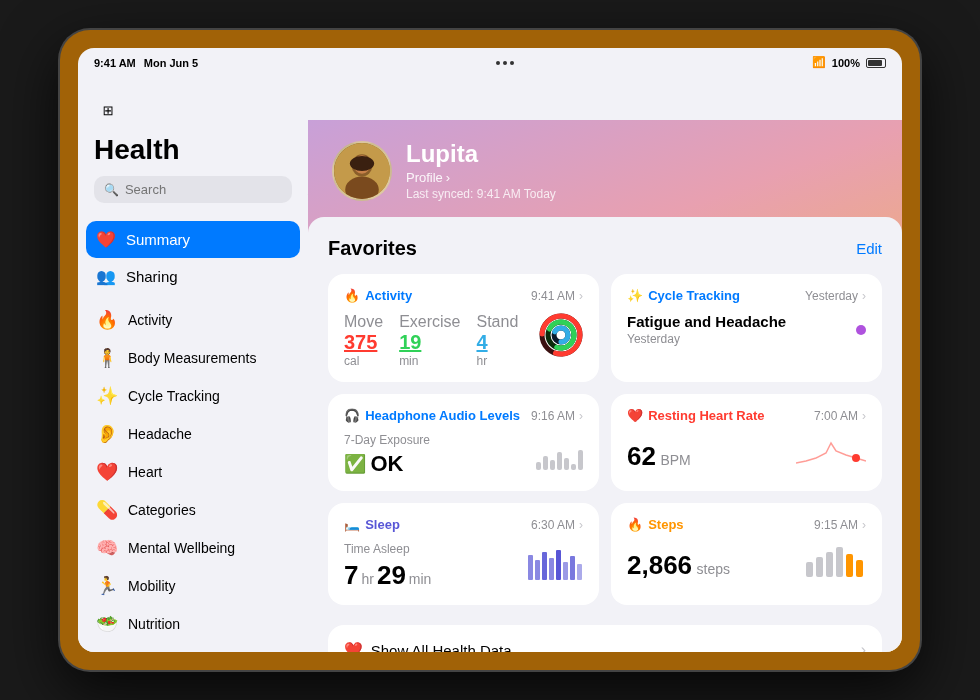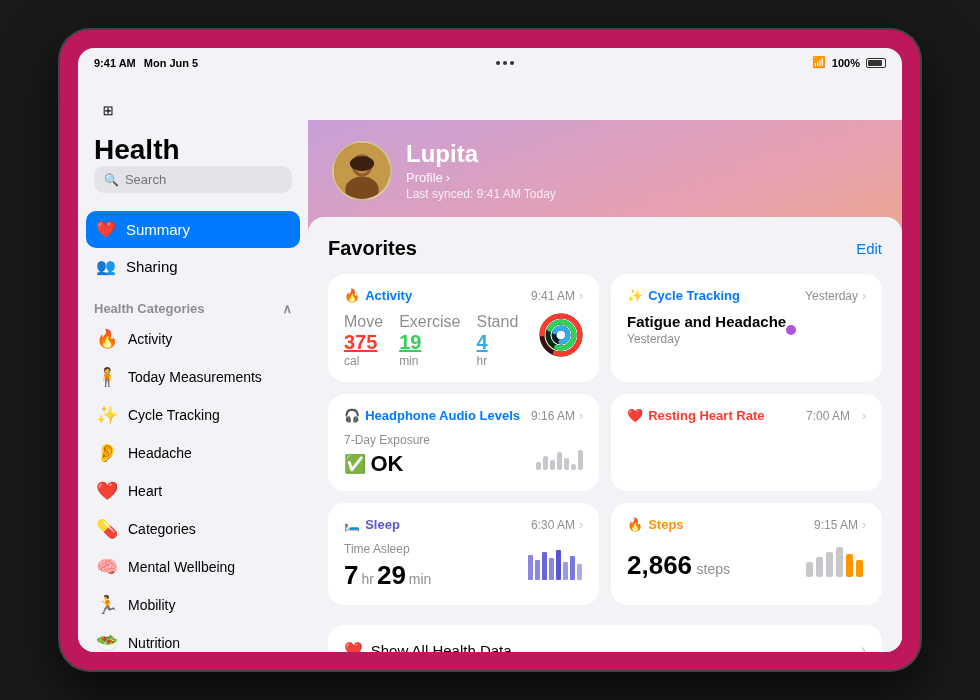--- a/index.html
+++ b/index.html
@@ -7,21 +7,21 @@
       background: #1a1a1a;
       display: flex;
       justify-content: center;
       align-items: center;
       height: 100vh;
       font-family: -apple-system, BlinkMacSystemFont, 'SF Pro Display', 'Helvetica Neue', sans-serif;
     }
     .ipad-frame {
       width: 860px;
       height: 640px;
-      background: #be185d;
+      background: #a16207;
       border-radius: 30px;
       padding: 18px;
       box-shadow: 0 0 0 2px #444, 0 20px 60px rgba(0,0,0,0.8);
       position: relative;
     }
     .ipad-screen {
       width: 100%;
       height: 100%;
       background: #f2f2f7;
       border-radius: 16px;
@@ -76,21 +76,21 @@
       width: 28px; height: 28px;
       border: none; background: transparent;
       cursor: pointer;
       display: flex; align-items: center; justify-content: center;
       border-radius: 6px;
     }
     .app-title {
       font-size: 28px;
       font-weight: 700;
       color: #000;
-      margin-bottom: 0;
+      margin-bottom: 10px;
     }
     .search-bar {
       display: flex;
       align-items: center;
       background: rgba(120,120,128,0.12);
       border-radius: 10px;
       padding: 6px 10px;
       gap: 6px;
     }
     .search-bar input {
@@ -308,33 +308,29 @@
           <div class="nav-item active">
             <span class="nav-icon">❤️</span>
             <span>Summary</span>
           </div>
           <div class="nav-item">
             <span class="nav-icon">👥</span>
             <span>Sharing</span>
           </div>
         </div>
 
-        <div class="section-header">
-          <span>Health Categories</span>
-          <span>∧</span>
-        </div>
 
         <div class="category-list">
           <div class="category-item">
             <span class="cat-icon">🔥</span>
             <span>Activity</span>
           </div>
           <div class="category-item">
             <span class="cat-icon">🧍</span>
-            <span>Today Measurements</span>
+            <span>Body Measurements</span>
           </div>
           <div class="category-item">
             <span class="cat-icon">✨</span>
             <span>Cycle Tracking</span>
           </div>
           <div class="category-item">
             <span class="cat-icon">👂</span>
             <span>Headache</span>
           </div>
           <div class="category-item">
@@ -436,21 +432,21 @@
               <div class="fav-card-header">
                 <div class="fav-card-title">
                   <span>✨</span>
                   <span>Cycle Tracking</span>
                 </div>
                 <div style="display:flex;align-items:center;gap:4px">
                   <span class="fav-card-time">Yesterday</span>
                   <span class="fav-card-chevron">›</span>
                 </div>
               </div>
-              <div style="display:flex;align-items:center">
+              <div style="display:flex;justify-content:space-between;align-items:center">
                 <div>
                   <div class="cycle-item-title">Fatigue and Headache</div>
                   <div class="cycle-item-sub">Yesterday</div>
                 </div>
                 <span class="cycle-dot"></span>
               </div>
             </div>
 
             <div class="fav-card">
               <div class="fav-card-header">
@@ -482,23 +478,35 @@
                 </div>
               </div>
             </div>
 
             <div class="fav-card" style="position:relative">
               <div class="fav-card-header">
                 <div class="fav-card-title" style="color:#ff3b30">
                   <span>❤️</span>
                   <span>Resting Heart Rate</span>
                 </div>
-                <div style="display:flex;align-items:flex-start;gap:12px">
+                <div style="display:flex;align-items:flex-start;gap:4px">
                   <span class="fav-card-time">7:00 AM</span>
                   <span class="fav-card-chevron">›</span>
+                </div>
+              </div>
+              <div style="display:flex;justify-content:space-between;align-items:flex-end">
+                <div>
+                  <span class="card-value-big">62</span>
+                  <span class="card-value-unit">BPM</span>
+                </div>
+                <div style="position:relative">
+                  <svg width="70" height="35" viewBox="0 0 70 35">
+                    <polyline points="0,30 10,28 20,25 30,20 35,10 40,18 50,22 60,25 70,28" fill="none" stroke="#ff3b30" stroke-width="1.5" opacity="0.5"></polyline>
+                    <circle cx="60" cy="25" r="4" fill="#ff3b30"></circle>
+                  </svg>
                 </div>
               </div>
             </div>
 
             <div class="fav-card">
               <div class="fav-card-header">
                 <div class="fav-card-title" style="color:#5856d6">
                   <span>🛏️</span>
                   <span>Sleep</span>
                 </div>

